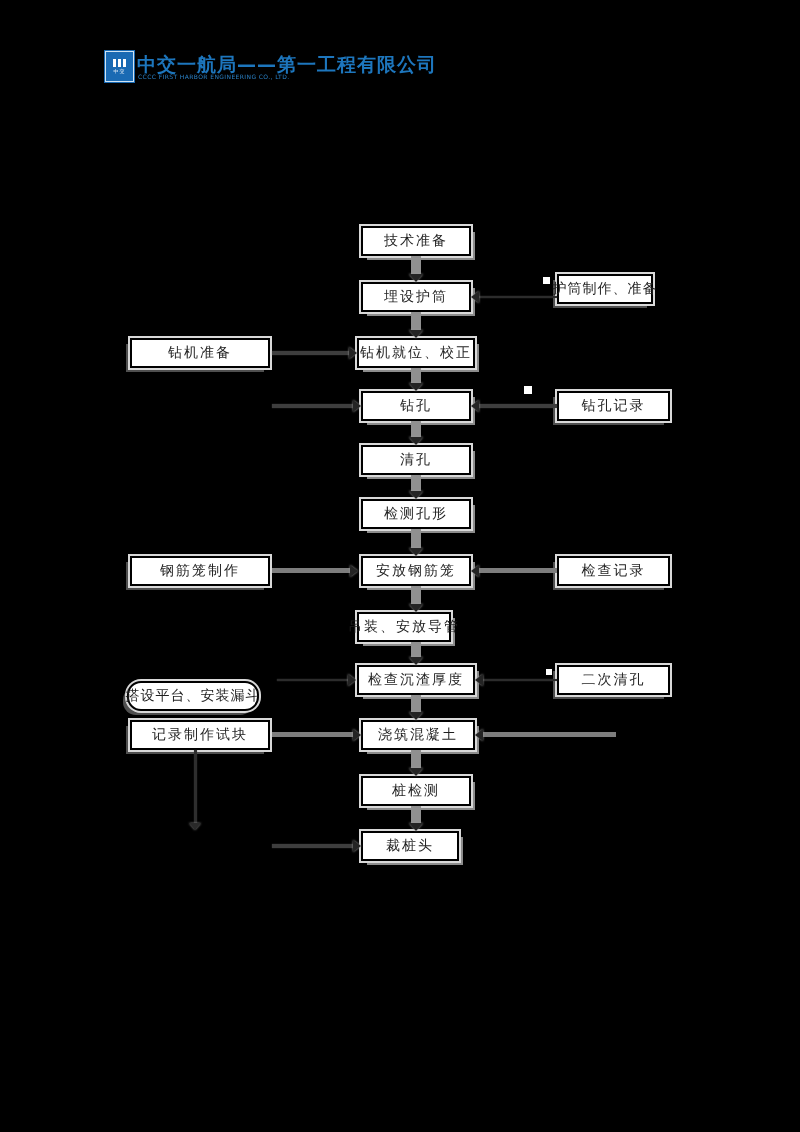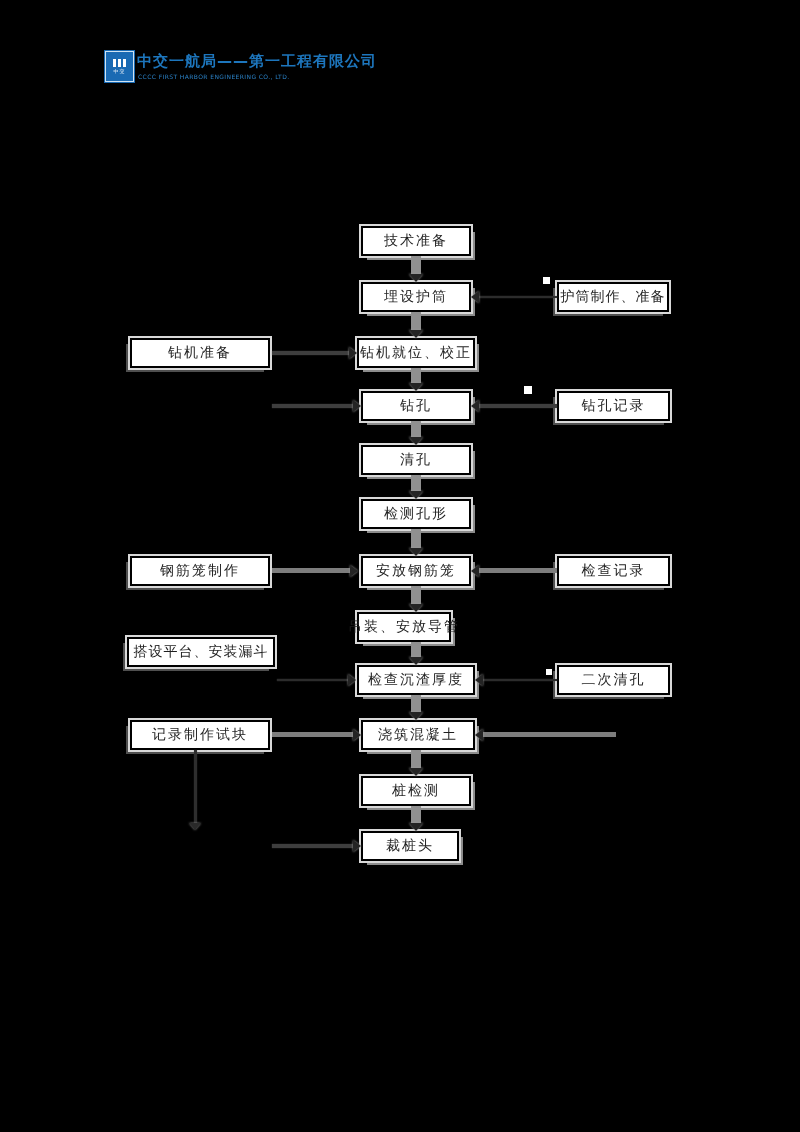--- a/index.html
+++ b/index.html
@@ -7,21 +7,21 @@
         font-family:"DejaVu Sans","Liberation Sans",sans-serif;}
 
   
   .logo{position:absolute;left:104px;top:50px;width:31px;height:33px;background:#1a6ab3;
         box-shadow:inset 0 0 0 1px #1a6ab3, inset 0 0 0 2px #cfe3f2;display:flex;flex-direction:column;
         align-items:center;justify-content:center;}
   .emblem{width:13px;height:8px;margin-bottom:2px;
         background:linear-gradient(90deg,#fff 0 3px,rgba(255,255,255,0) 3px 5px,#fff 5px 8px,rgba(255,255,255,0) 8px 10px,#fff 10px 13px);}
   .logo-label{font-size:5px;line-height:5px;color:#fff;letter-spacing:1px;}
   .company-name{position:absolute;left:137px;top:52px;width:400px;color:#1d76bd;
-        font-size:15px;font-weight:bold;letter-spacing:1px;white-space:nowrap;}
+        font-size:19px;font-weight:bold;letter-spacing:1px;white-space:nowrap;}
   .company-en{position:absolute;left:138px;top:73px;width:300px;color:#2b83c9;
         font-size:6px;letter-spacing:0.4px;white-space:nowrap;}
 
   
   .box{position:absolute;height:30px;background:#fff;border:2px solid #000;box-sizing:border-box;
        display:flex;align-items:center;justify-content:center;
        font-family:"DejaVu Serif","Liberation Serif",serif;font-size:14px;color:#1f1f1f;
        letter-spacing:2px;white-space:nowrap;
        box-shadow:0 0 0 2px #d9d9d9, -5px 5px 0 -1px #4f4f4f;}
   .box.center{box-shadow:0 0 0 2px #d9d9d9, 5px 5px 0 -1px #8c8c8c;}
@@ -66,24 +66,24 @@
   <div class="box center" style="left:361px;top:499px;width:110px;">检测孔形</div>
   <div class="box center" style="left:361px;top:556px;width:110px;">安放钢筋笼</div>
   <div class="box center" style="left:357px;top:612px;width:94px;">吊装、安放导管</div>
   <div class="box center" style="left:357px;top:665px;width:118px;">检查沉渣厚度</div>
   <div class="box center" style="left:361px;top:720px;width:114px;">浇筑混凝土</div>
   <div class="box center" style="left:361px;top:776px;width:110px;">桩检测</div>
   <div class="box center" style="left:361px;top:831px;width:98px;">裁桩头</div>
 
   <div class="box" style="left:130px;top:338px;width:140px;text-align:center;">钻机准备</div>
   <div class="box" style="left:130px;top:556px;width:140px;">钢筋笼制作</div>
-  <div class="box" style="left:127px;top:637px;width:148px;letter-spacing:1px;">搭设平台、安装漏斗</div>
+  <div class="box" style="left:127px;top:681px;width:132px;letter-spacing:1px;border-radius:14px;">搭设平台、安装漏斗</div>
   <div class="box" style="left:130px;top:720px;width:140px;">记录制作试块</div>
 
-  <div class="box" style="left:557px;top:282px;width:112px;letter-spacing:1px;font-family:Liberation Serif, serif;">护筒制作、准备</div>
+  <div class="box" style="left:557px;top:274px;width:96px;letter-spacing:1px;font-family:Liberation Serif, serif;">护筒制作、准备</div>
   <div class="box" style="left:557px;top:391px;width:113px;">钻孔记录</div>
   <div class="box" style="left:557px;top:556px;width:113px;">检查记录</div>
   <div class="box" style="left:557px;top:665px;width:113px;">二次清孔</div>
 
   <div class="vbar" style="top:256px;height:19px;"></div>
   <div class="varrow" style="top:274px;"></div>
 
   <div class="vbar" style="top:312px;height:19px;"></div>
   <div class="varrow" style="top:330px;"></div>
 

